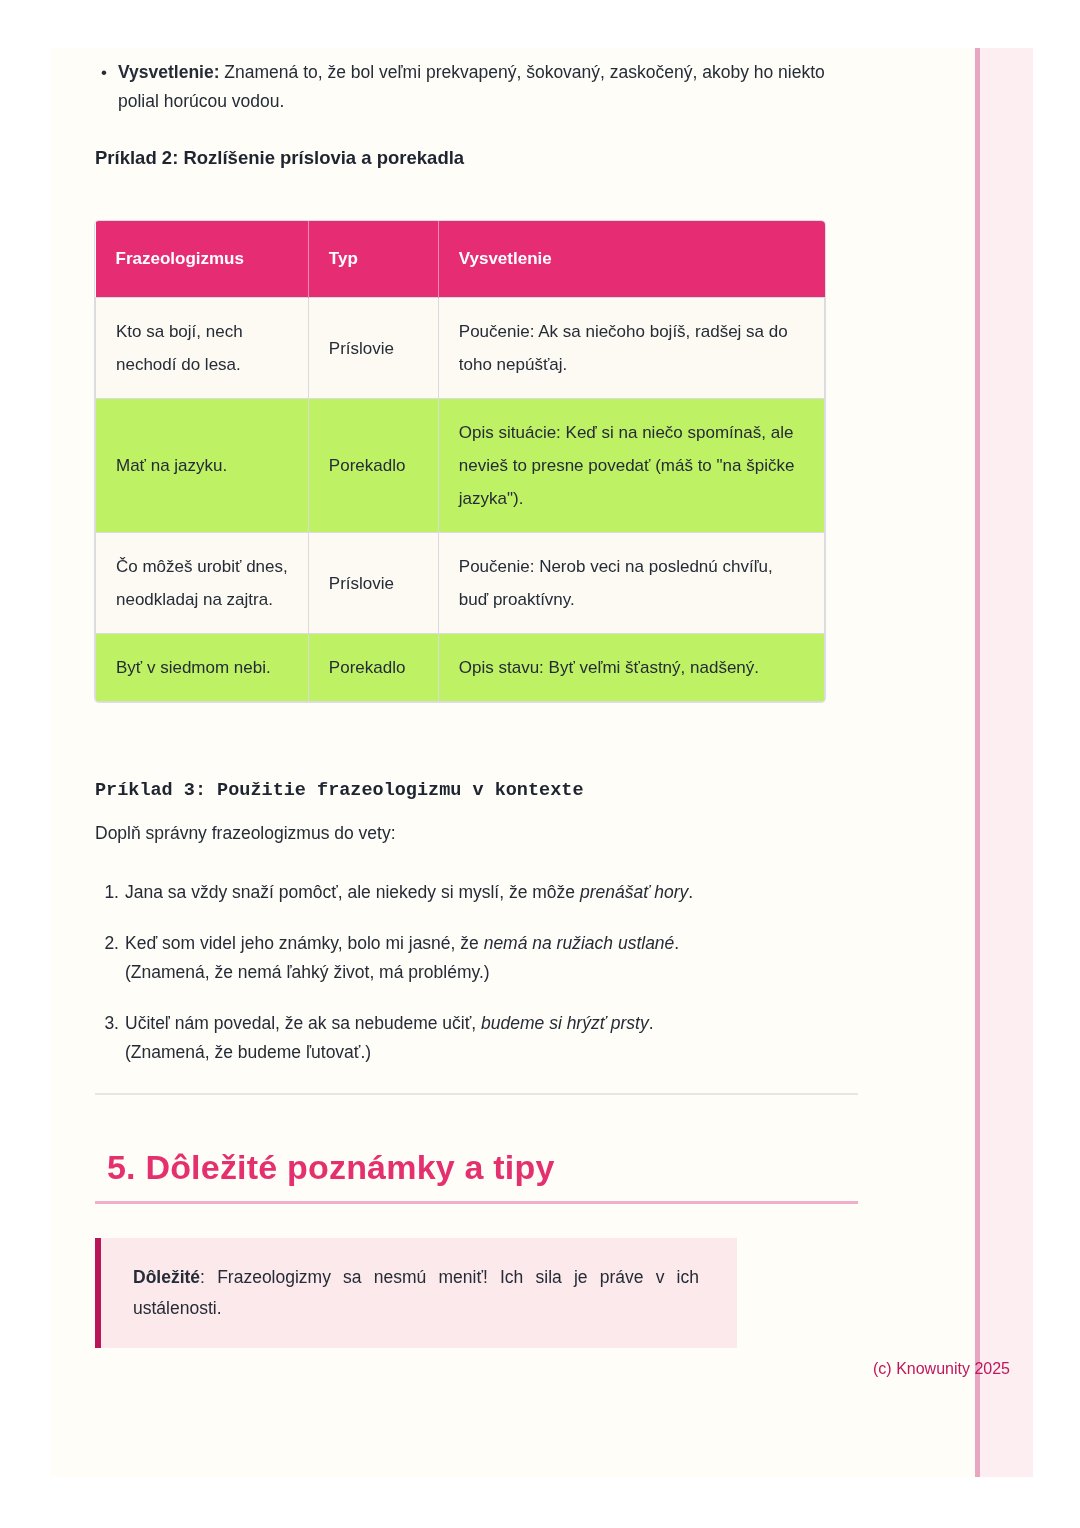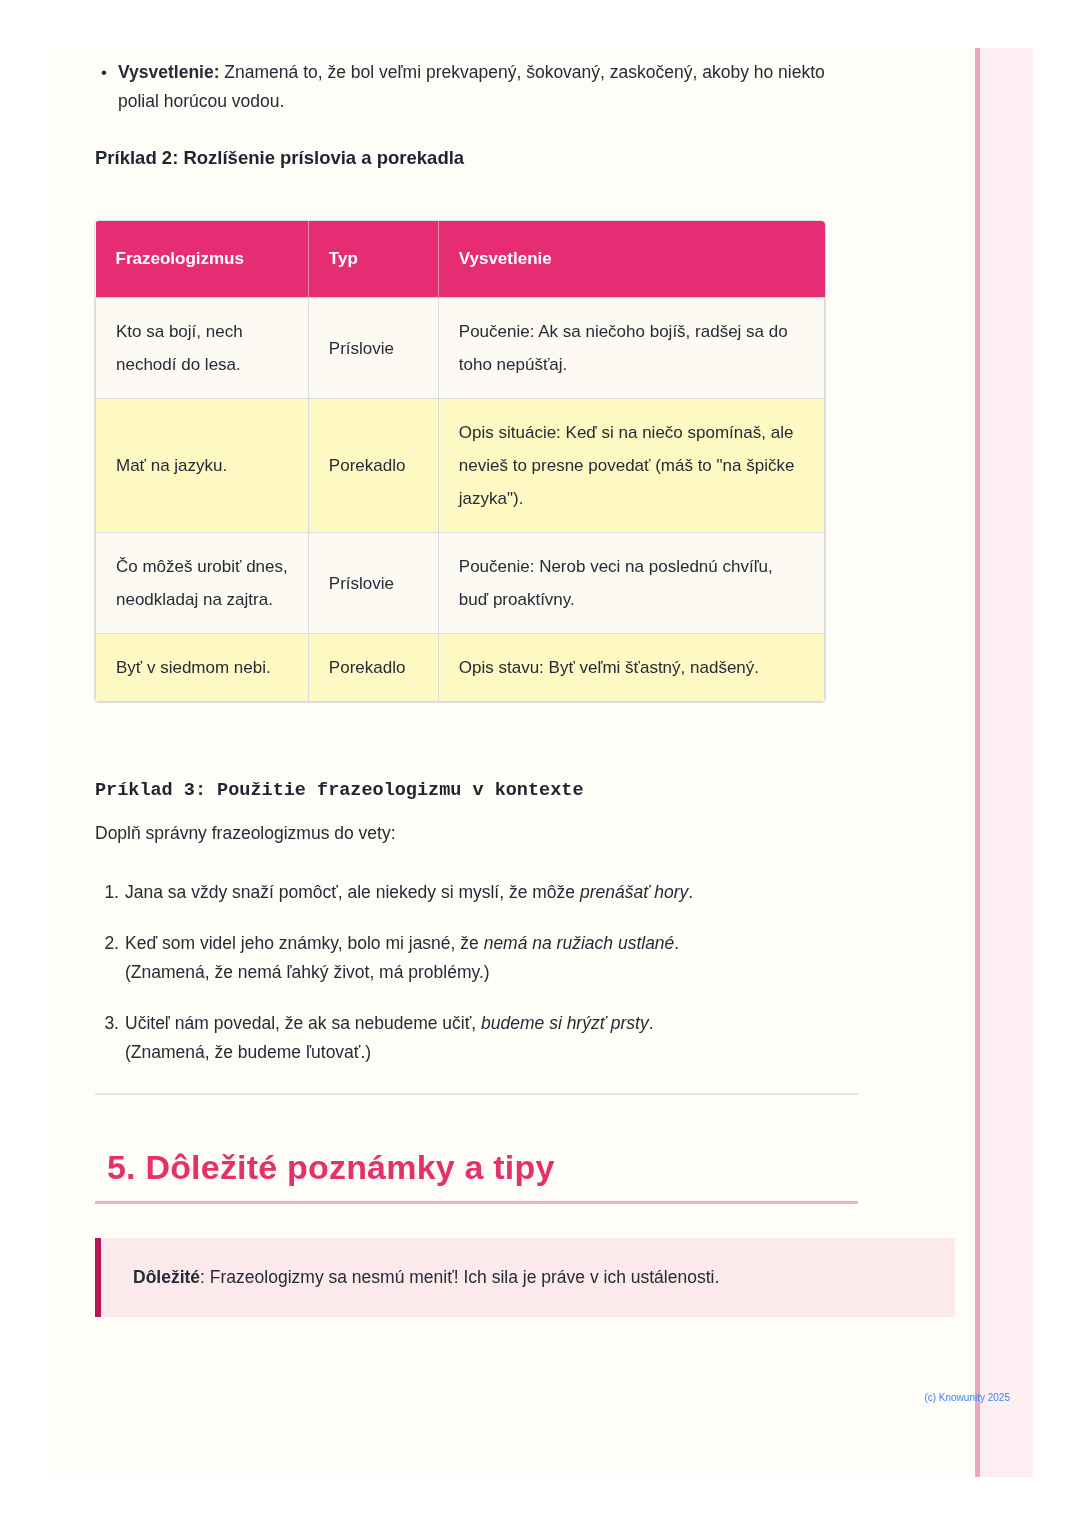--- a/index.html
+++ b/index.html
@@ -43,47 +43,47 @@
     background:#e62d74;color:#ffffff;font-weight:bold;text-align:left;
     height:76px;padding:0 18px 0 20px;border-right:1px solid rgba(255,255,255,0.45);
     vertical-align:middle;
   }
   table.ftable th:last-child{border-right:none;}
   table.ftable td{
     padding:17px 20px;line-height:33px;vertical-align:middle;
     border:1px solid #d9dbdf;
   }
   table.ftable tr.warm td{background:#fcfaf2;}
-  table.ftable tr.cool td{background:#fef9c3;}
+  table.ftable tr.cool td{background:#bef264;}
 
   .intro{font-size:17.5px;line-height:29px;}
 
   
   .olist{margin-top:30px;}
   .olist-item{display:flex;margin-bottom:22px;font-size:17.5px;line-height:29px;}
   .olist-num{width:24px;text-align:right;padding-right:6px;flex:none;}
   .olist-body{flex:1;}
   .olist-note{display:block;}
   .it{font-style:italic;margin-top:8px;}
 
   .hr-gray{margin-top:26px;height:2px;background:#e7e6e2;border:none;width:763px;}
   .h2-section{
     margin:52px 0 0 12px;font-size:34px;line-height:40px;font-weight:bold;color:#e5306f;
     letter-spacing:0.2px;
   }
   .hr-pink{margin-top:14px;height:3px;background:#f0aec8;border:none;width:763px;}
 
   .notebox{
     margin-top:34px;background:#fbe9eb;border-left:6px solid #b81658;
-    padding:24px 38px 24px 32px;box-sizing:border-box;width:860px;
+    padding:24px 38px 24px 32px;box-sizing:border-box;width:642px;
     font-size:17.5px;line-height:31px;text-align:justify;
   }
 
   .footer{
-    position:absolute;top:1392px;right:70px;font-size:10px;color:#3b82f6;
+    position:absolute;top:1360px;right:70px;font-size:16px;color:#be185d;
     z-index:5;
   }
 </style>
 </head>
 <body>
 
 <div class="page">
   <div class="side-strip-line"></div>
   <div class="side-strip"></div>
 

